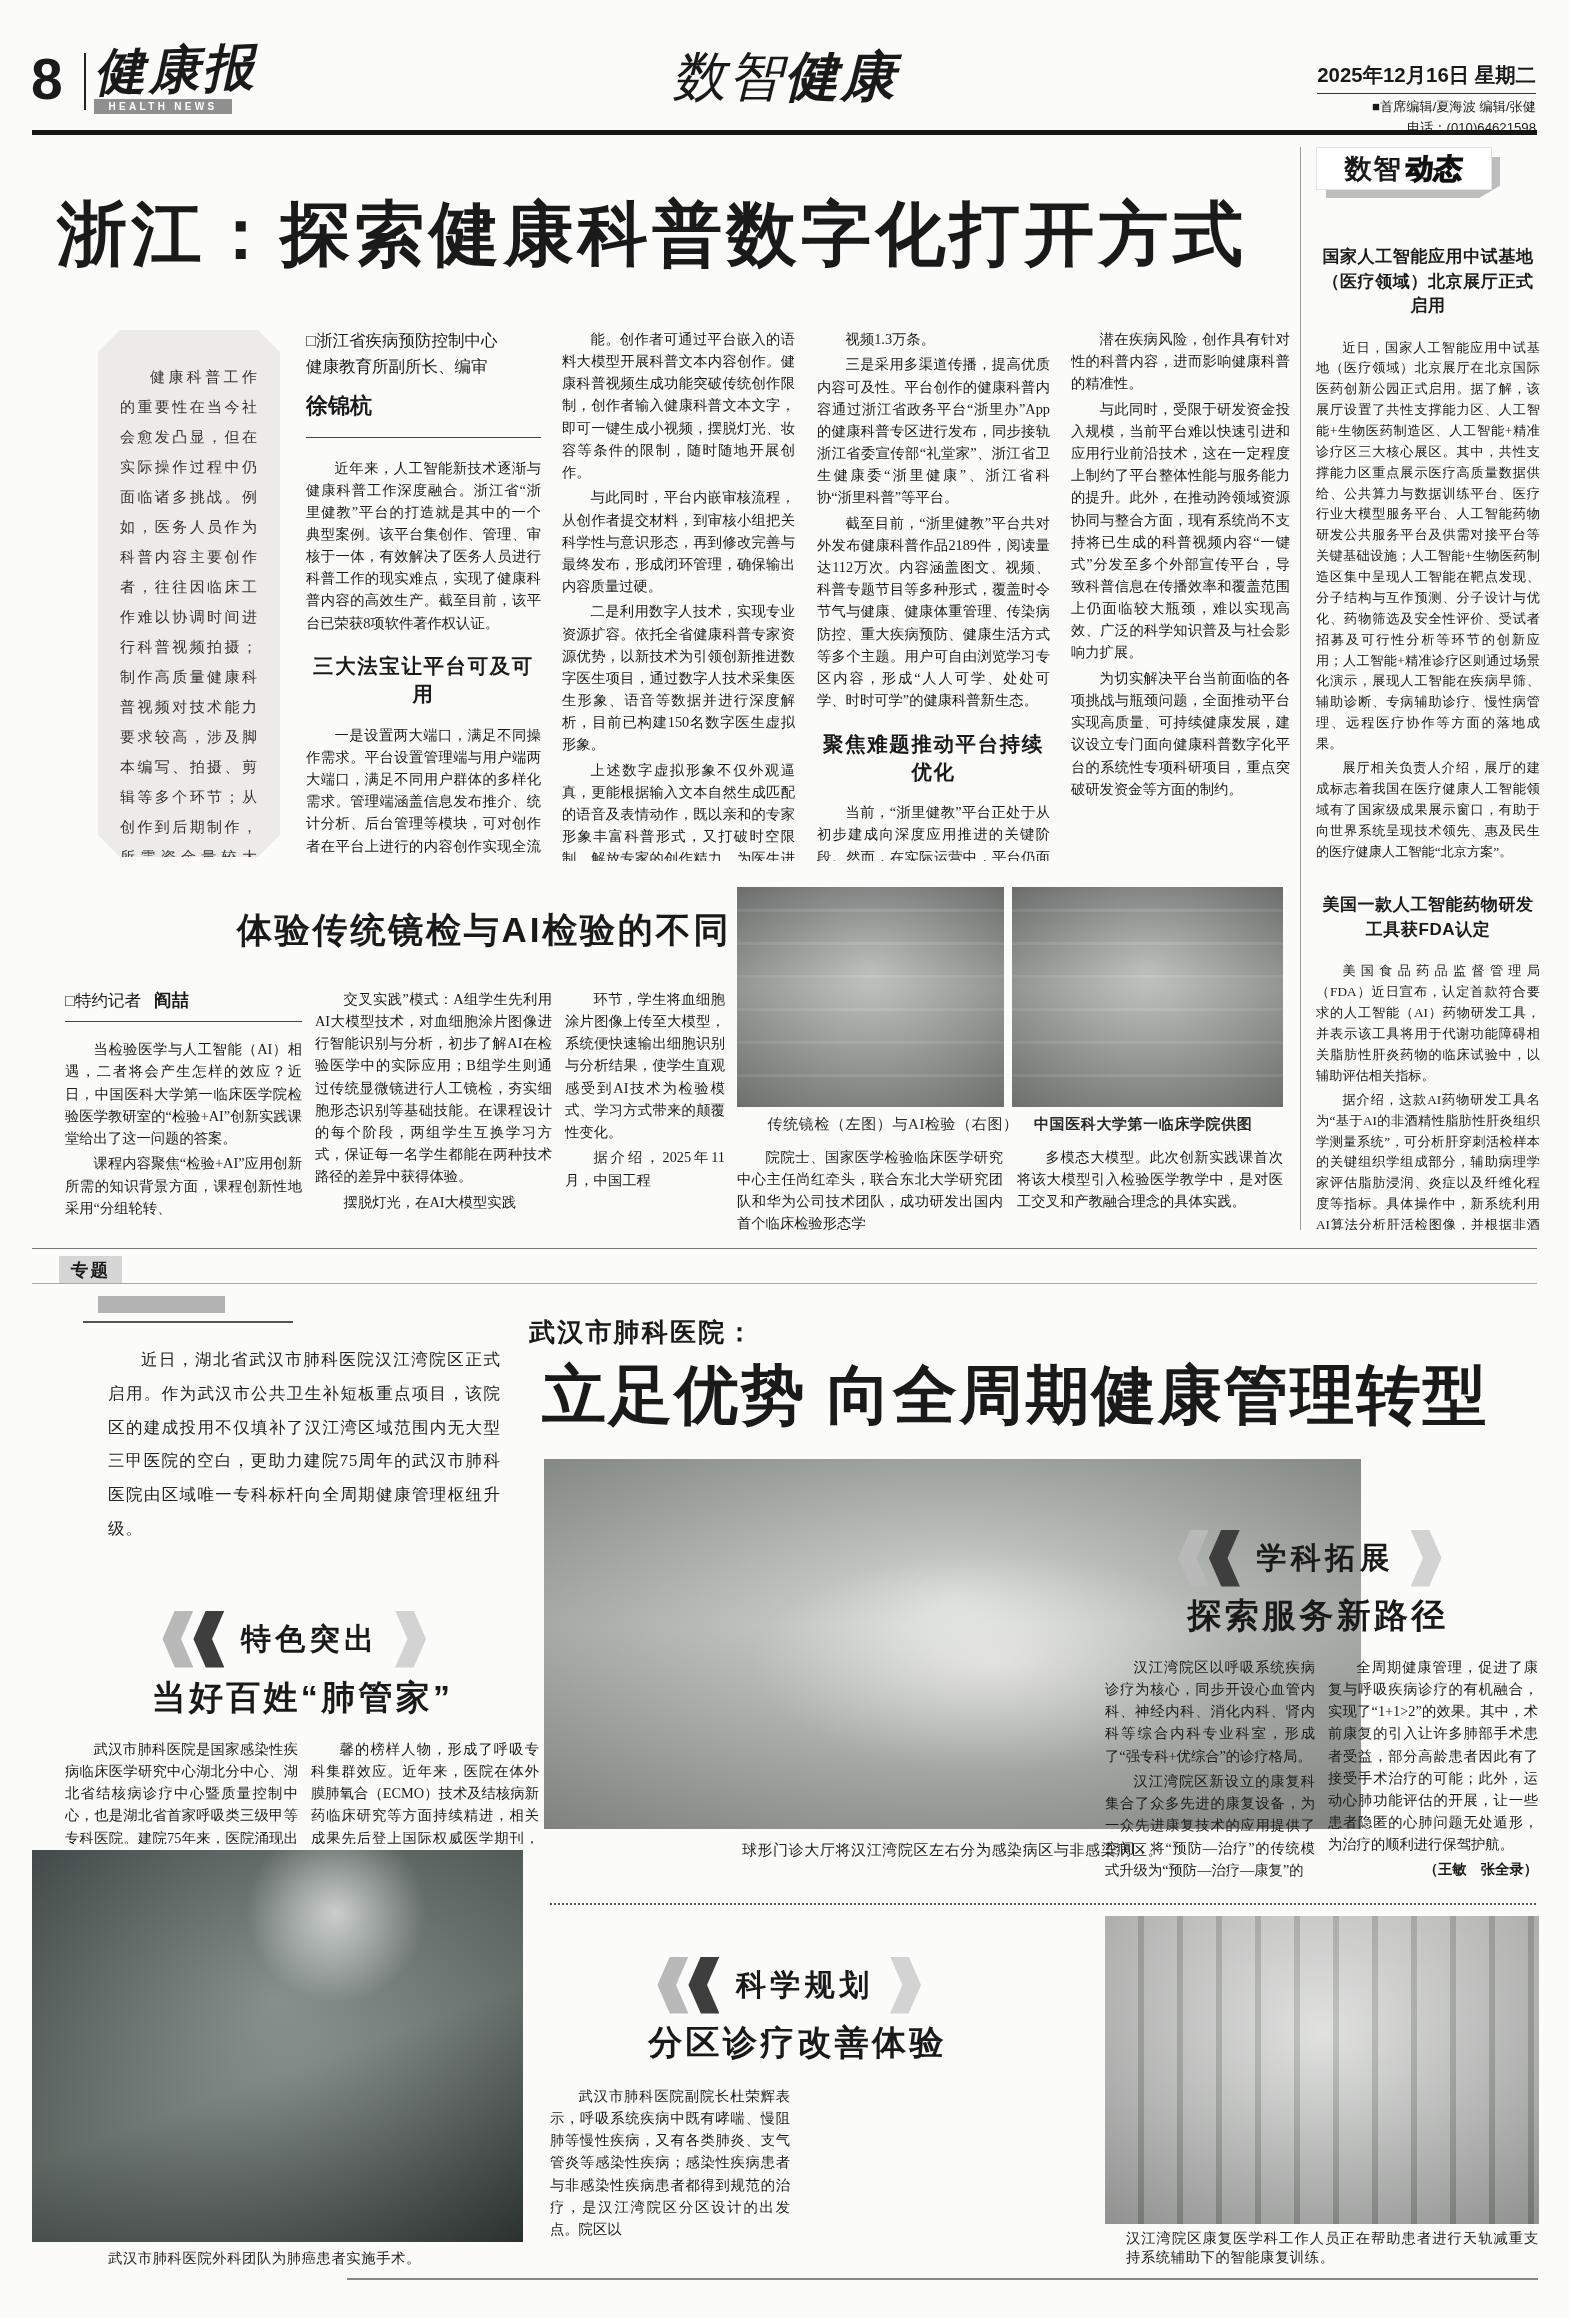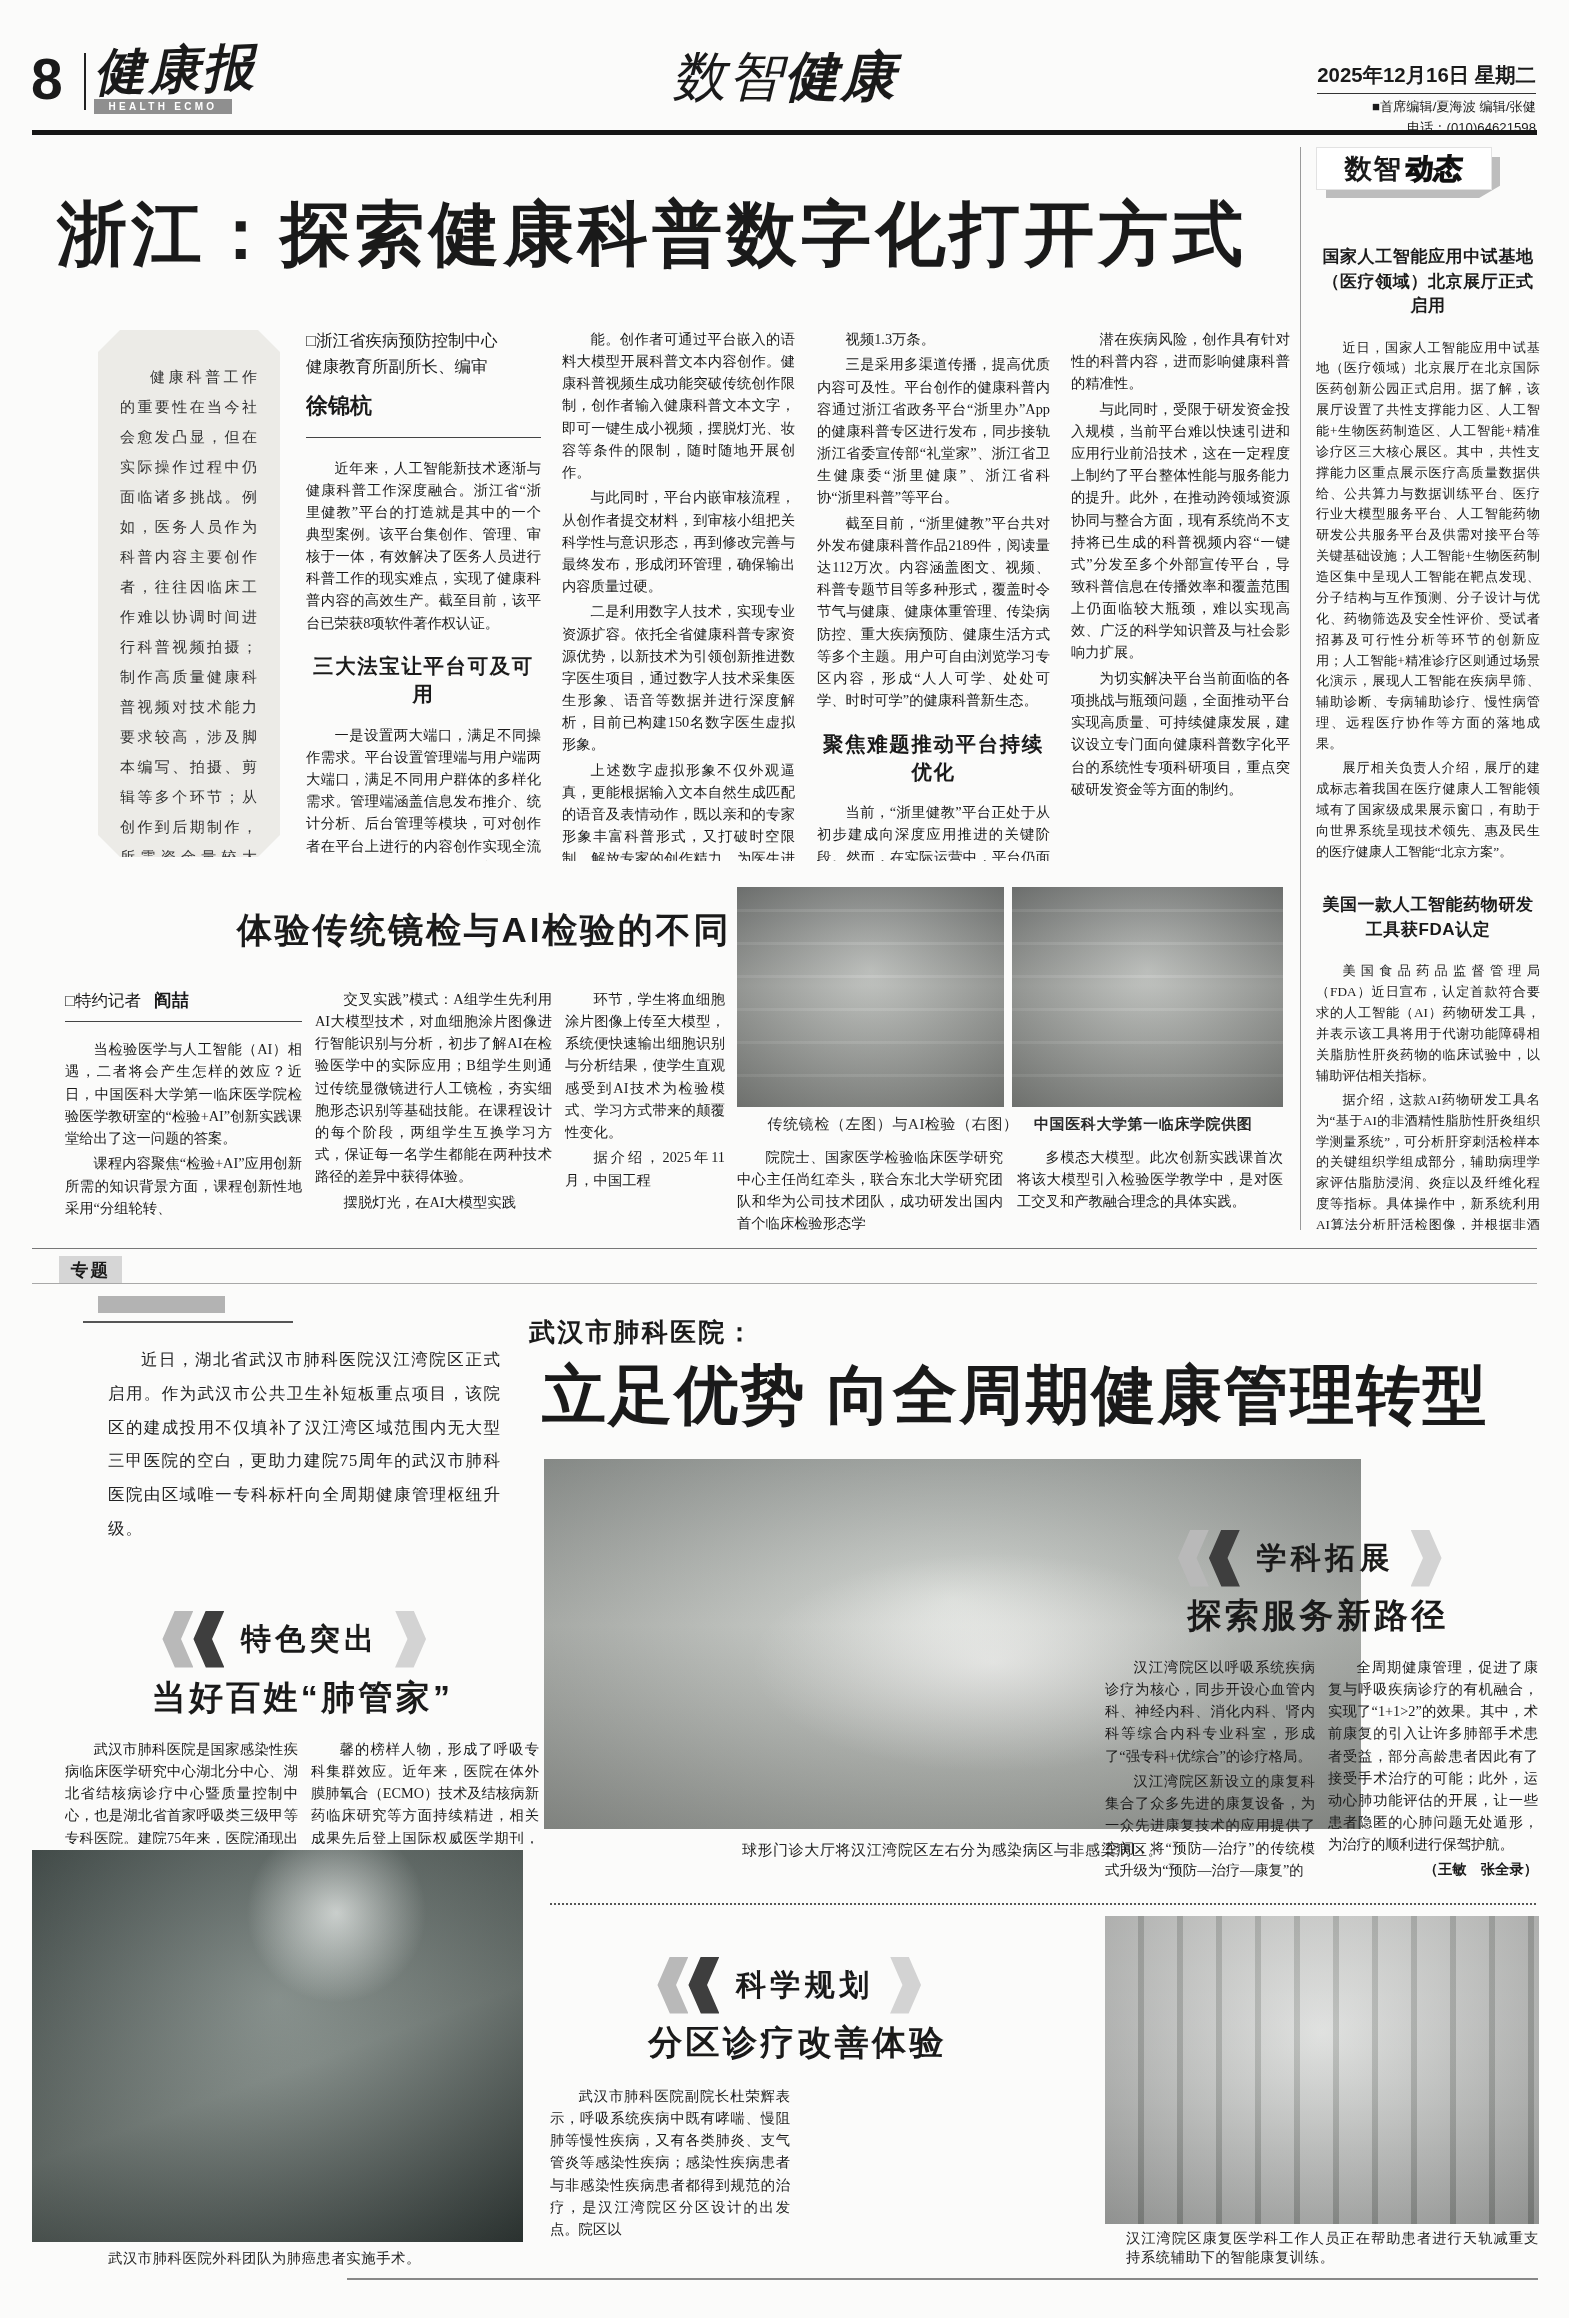--- a/index.html
+++ b/index.html
@@ -138,21 +138,21 @@
   .bottom-rule{left:347px;top:2278px;width:1191px;height:1.7px;background:#888;}
 </style>
 </head>
 <body>
 
 <div class="page">
 
   <div class="abs hdr-pageno">8</div>
   <div class="abs hdr-vline"></div>
   <div class="abs masthead">健康报</div>
-  <div class="abs masthead-en sans">HEALTH ECMO</div>
+  <div class="abs masthead-en sans">HEALTH NEWS</div>
   <div class="abs section-title sans">
     <span class="st-light">数智</span><span class="st-bold">健康</span>
   </div>
   <div class="abs hdr-meta sans">
     <div class="hdr-date">2025年12月16日 星期二</div>
     <div class="hdr-editors">■首席编辑/夏海波 编辑/张健</div>
     <div class="hdr-phone">电话：(010)64621598</div>
   </div>
   <div class="abs hdr-rule"></div>
 

